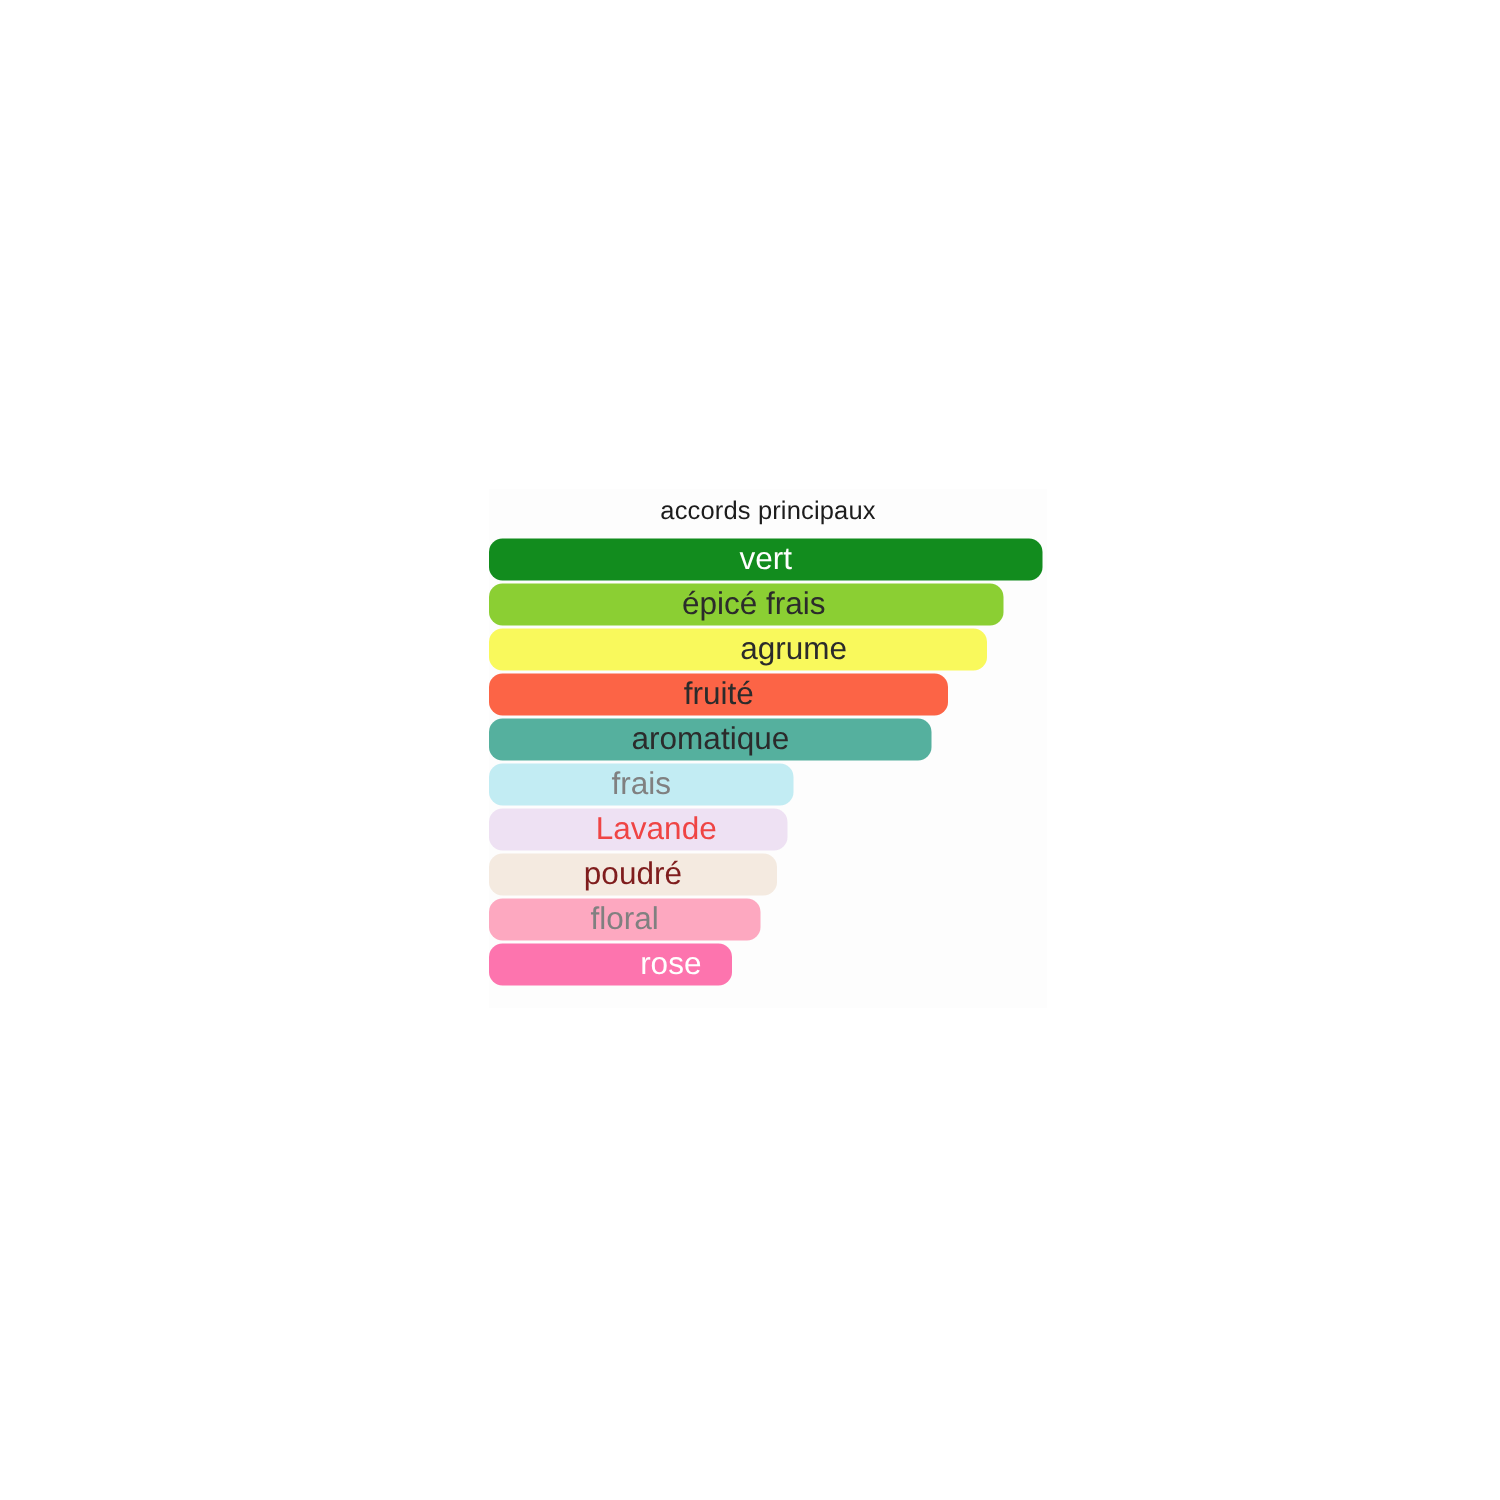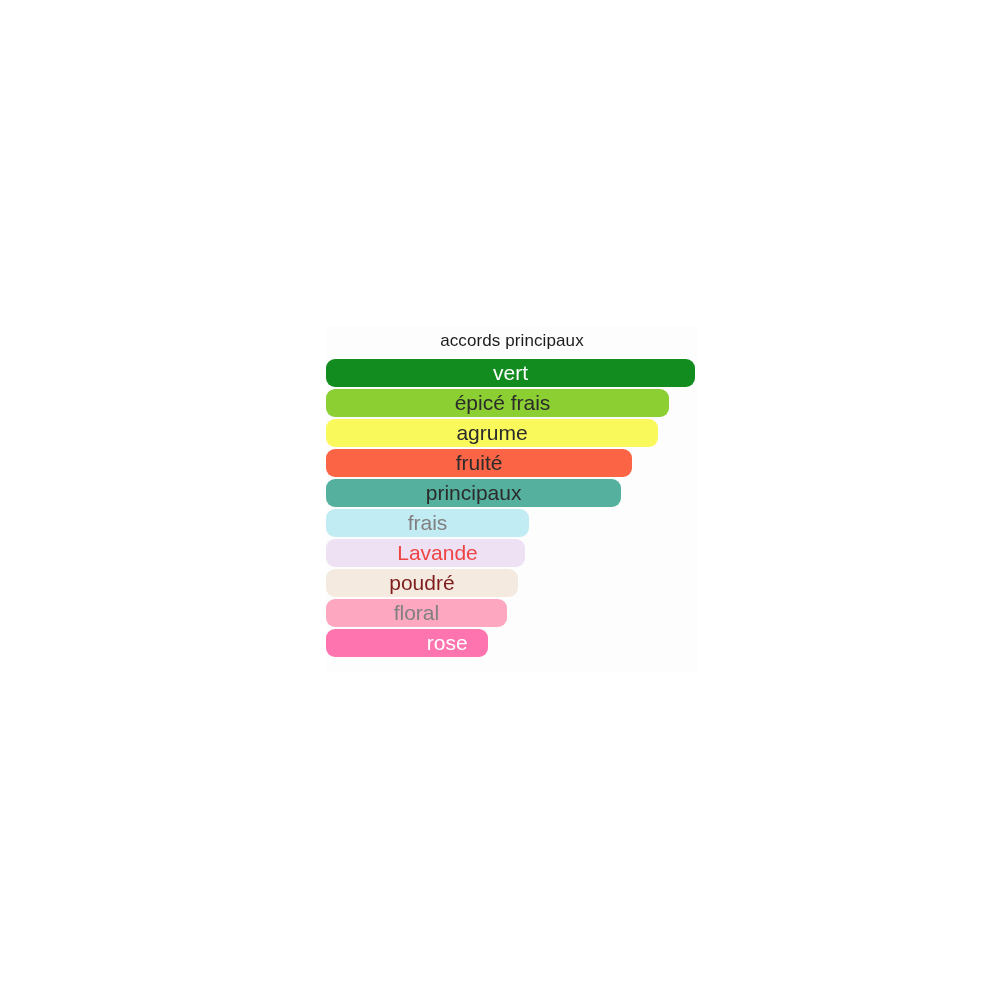--- a/index.html
+++ b/index.html
@@ -82,29 +82,29 @@
       <div class="bar-row">
         <div class="bar" style="width: 369px; background: rgb(18, 140, 30);"></div>
         <div class="bar-label" style="width: 369px; color: rgb(255, 255, 255);">vert</div>
       </div>
       <div class="bar-row">
         <div class="bar" style="width: 343.17px; background: rgb(139, 207, 51);"></div>
         <div class="bar-label" style="width: 353px; color: rgb(43, 43, 43);">épicé frais</div>
       </div>
       <div class="bar-row">
         <div class="bar" style="width: 332.1px; background: rgb(249, 249, 92);"></div>
-        <div class="bar-label" style="width: 332.1px; color: rgb(43, 43, 43);">agrume</div>
+        <div class="bar-label" style="width: 332.1px; color: rgb(43, 43, 43); margin-left: 37px;">agrume</div>
       </div>
       <div class="bar-row">
         <div class="bar" style="width: 306.27px; background: rgb(252, 100, 70);"></div>
         <div class="bar-label" style="width: 306.27px; color: rgb(43, 43, 43);">fruité</div>
       </div>
       <div class="bar-row">
         <div class="bar" style="width: 295.2px; background: rgb(85, 176, 158);"></div>
-        <div class="bar-label" style="width: 295.2px; color: rgb(43, 43, 43);">principaux</div>
+        <div class="bar-label" style="width: 295.2px; color: rgb(43, 43, 43);">aromatique</div>
       </div>
       <div class="bar-row">
         <div class="bar" style="width: 202.95px; background: rgb(194, 236, 243);"></div>
         <div class="bar-label" style="width: 202.95px; color: rgb(128, 128, 128);">frais</div>
       </div>
       <div class="bar-row">
         <div class="bar" style="width: 199.26px; background: rgb(238, 225, 243);"></div>
         <div class="bar-label" style="width: 223px; color: #ef4444;">Lavande</div>
       </div>
       <div class="bar-row">

